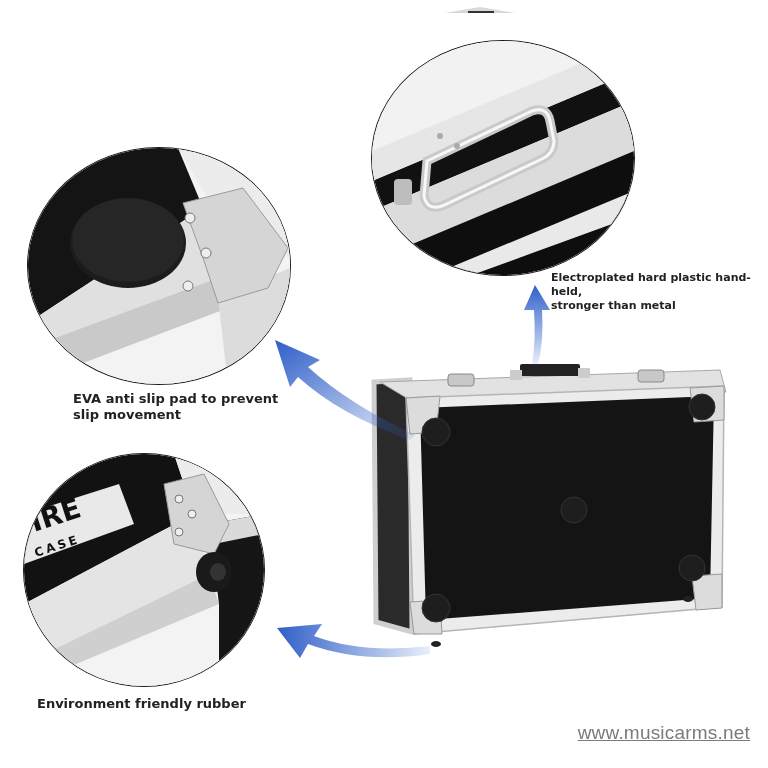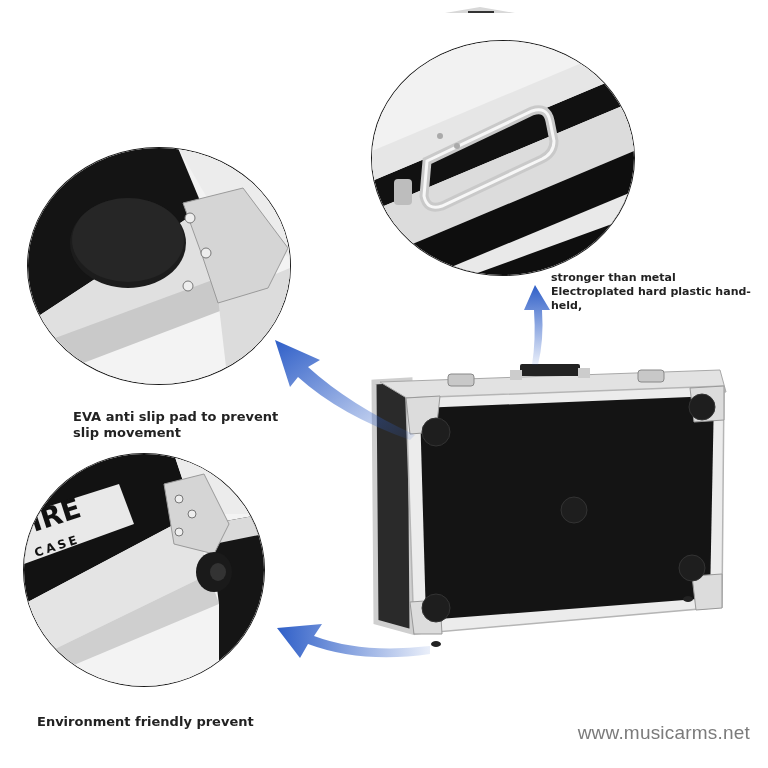--- a/index.html
+++ b/index.html
@@ -1,22 +1,22 @@
 <!DOCTYPE html>
 <html><head>
 <meta charset="utf-8">
 <style>
   html, body { margin:0; padding:0; background:#ffffff; }
   body { width:768px; height:768px; position:relative; overflow:hidden; font-family:"DejaVu Sans", sans-serif; }
   .abs { position:absolute; }
   .circle { position:absolute; border-radius:50%; overflow:hidden; border:1.5px solid #1a1a1a; background:#f4f4f4; }
   .caption { position:absolute; color:#222; font-weight:bold; line-height:1.25; }
-  .cap-left { font-size:13px;margin-top:18px; }
+  .cap-left { font-size:13px; }
   .cap-right { font-size:11px; }
-  .watermark { position:absolute; right:18px; top:722px; font-family:"Liberation Sans", sans-serif; font-size:19px; color:#7b7b7b; letter-spacing:0.2px; }
+  .watermark { position:absolute; right:18px; top:722px; font-family:"Liberation Sans", sans-serif; font-size:19px; color:#7b7b7b; letter-spacing:0.2px;text-decoration:underline; }
   svg { display:block; }
 </style>
 </head>
 <body>
 
 <div class="abs" style="left:440px;top:4px;width:80px;height:10px;">
   <svg width="80" height="10">
       <path d="M5 9 L40 3 L75 9 Z" fill="#d8d8d8"></path>
       <rect x="28" y="7" width="26" height="2" fill="#333"></rect>
     </svg>
@@ -32,22 +32,22 @@
     <polygon points="60,234 262,150 262,175 100,234" fill="#e9e9e9"></polygon>
 
     <path d="M55 120 L160 70 Q175 65 178 80 L182 100 Q182 112 170 118 L70 165 Q55 170 52 155 Z" fill="none" stroke="#c9c9c9" stroke-width="9"></path>
     <path d="M55 120 L160 70 Q175 65 178 80 L182 100 Q182 112 170 118 L70 165 Q55 170 52 155 Z" fill="none" stroke="#f7f7f7" stroke-width="3"></path>
     <rect x="22" y="138" width="18" height="26" rx="4" fill="#bdbdbd"></rect>
     <circle cx="68" cy="95" r="3" fill="#aaa"></circle>
     <circle cx="85" cy="105" r="3" fill="#aaa"></circle>
   </svg>
 </div>
 <div class="caption cap-right" style="left:551px;top:271px;width:215px;">
+  <div>Electroplated hard plastic hand-held,</div>
   <div>stronger than metal</div>
-  <div>Electroplated hard plastic hand-held,</div>
 </div>
 
 <div class="circle" style="left:27px;top:147px;width:262px;height:236px;">
   <svg width="262" height="236" viewBox="0 0 262 236">
     <rect width="262" height="236" fill="#f3f3f3"></rect>
     <polygon points="0,0 150,0 175,60 0,175" fill="#141414"></polygon>
     <polygon points="150,0 262,0 262,110 185,60" fill="#ececec"></polygon>
     <polygon points="0,175 175,60 190,150 0,236" fill="#e0e0e0"></polygon>
     <polygon points="0,200 190,130 200,160 0,236" fill="#c9c9c9"></polygon>
     <polygon points="190,150 262,120 262,236 200,236" fill="#dcdcdc"></polygon>
@@ -83,21 +83,21 @@
     <polygon points="140,30 180,20 205,70 190,100 150,90" fill="#d5d5d5" stroke="#999"></polygon>
     <circle cx="155" cy="45" r="4" fill="#eee" stroke="#777"></circle>
     <circle cx="168" cy="60" r="4" fill="#eee" stroke="#777"></circle>
     <circle cx="155" cy="78" r="4" fill="#eee" stroke="#777"></circle>
 
     <ellipse cx="190" cy="118" rx="18" ry="20" fill="#1a1a1a"></ellipse>
     <ellipse cx="194" cy="118" rx="8" ry="9" fill="#333"></ellipse>
   </svg>
 </div>
 <div class="caption cap-left" style="left:37px;top:696px;width:230px;">
-  <div>Environment friendly prevent</div>
+  <div>Environment friendly rubber</div>
 </div>
 
 <div class="abs" style="left:370px;top:362px;width:362px;height:288px;">
   <svg width="362" height="288" viewBox="0 0 362 288">
 
     <polygon points="4,20 40,18 42,270 6,260" fill="#2a2a2a" stroke="#cfcfcf" stroke-width="5"></polygon>
 
     <polygon points="10,20 350,8 356,30 40,38" fill="#e2e2e2" stroke="#a8a8a8"></polygon>
 
     <rect x="150" y="2" width="60" height="12" rx="2" fill="#222"></rect>

